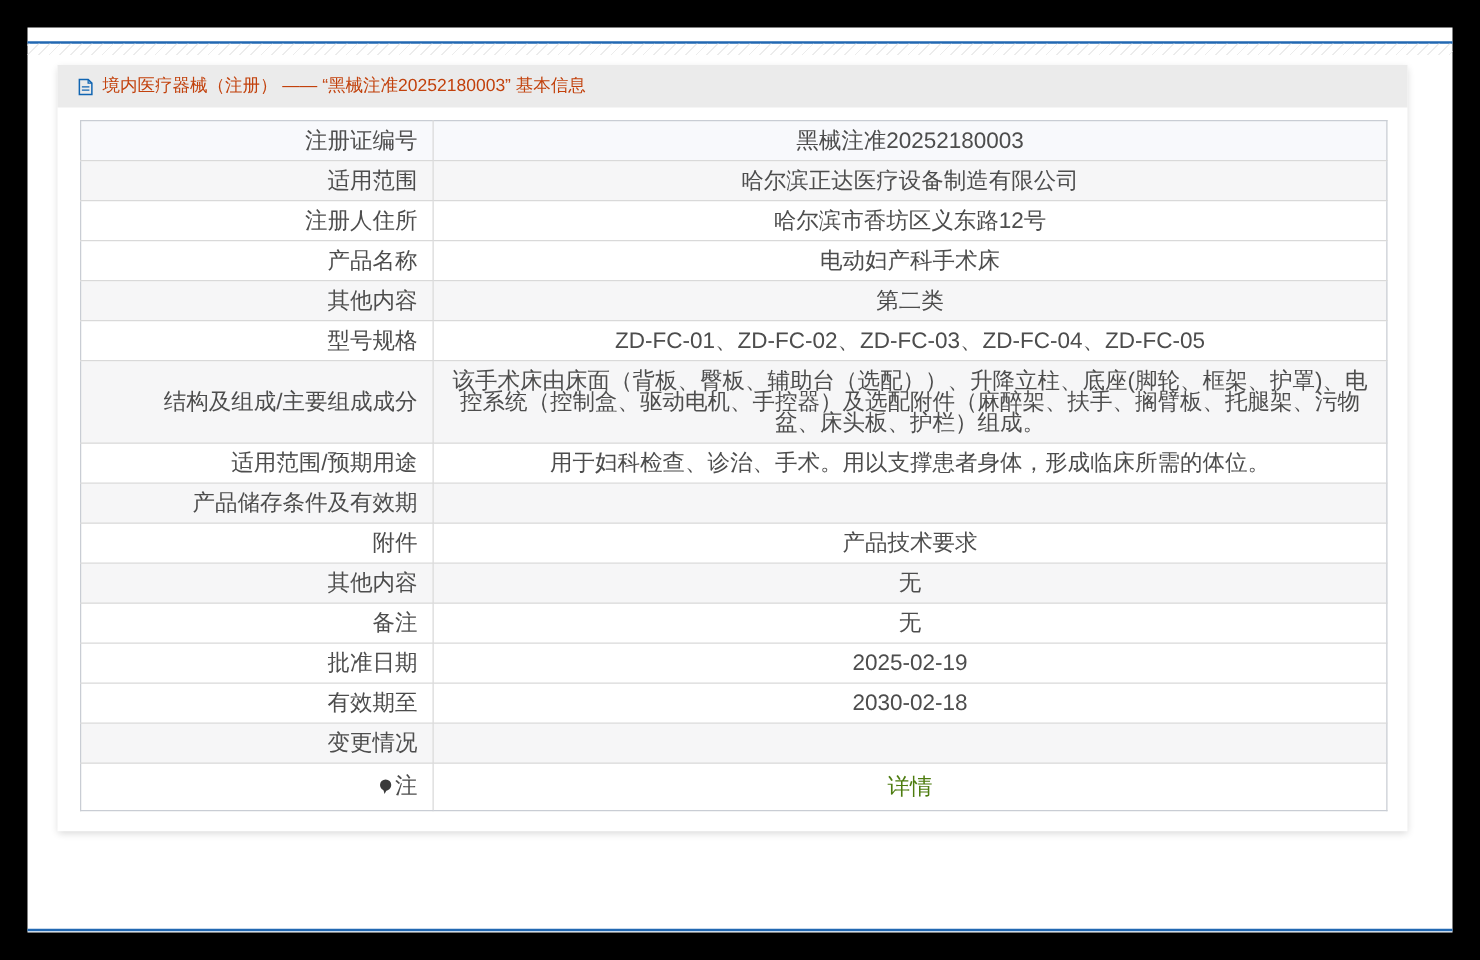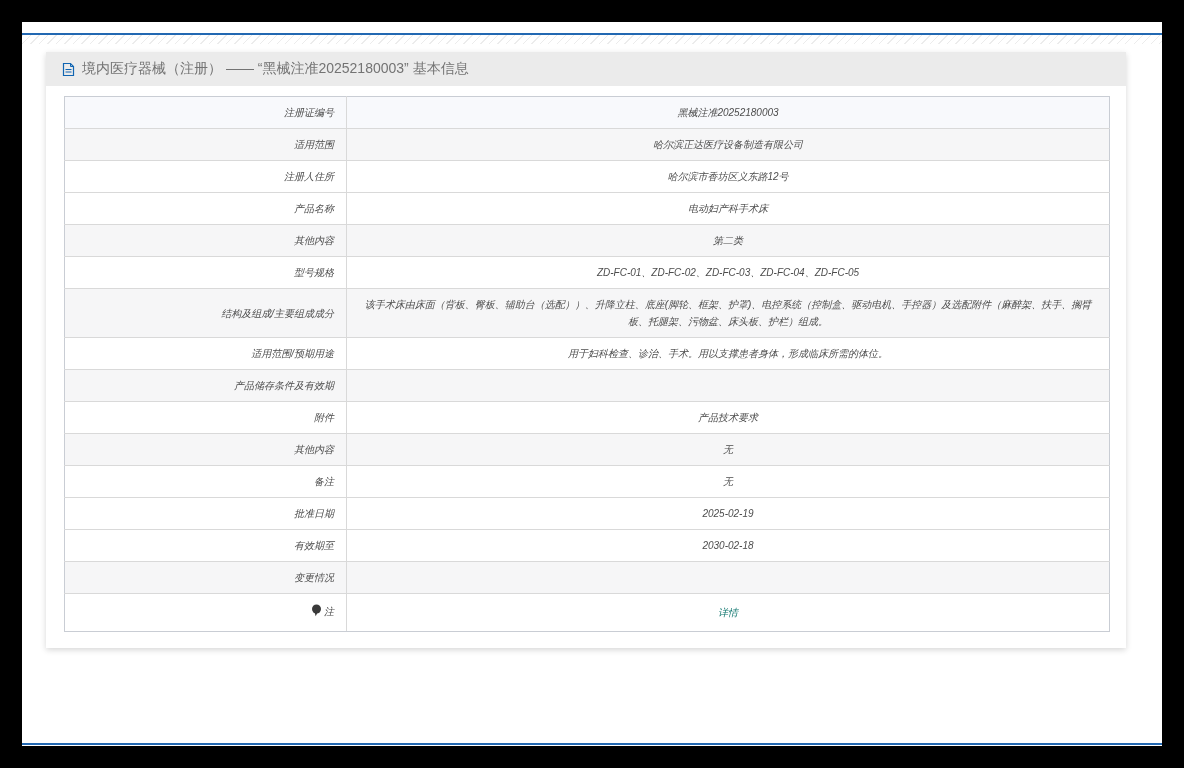--- a/index.html
+++ b/index.html
@@ -10,36 +10,36 @@
   .top-blue-line { position:absolute; left:0; top:11px; width:100%; height:2px;
     background:#2268b2; }
   .hatch-band { position:absolute; left:0; top:13px; width:100%; height:9px;
     background:repeating-linear-gradient(135deg,#ececec 0 1px,transparent 1px 6px); }
   .bottom-blue-line { position:absolute; left:0; bottom:1px; width:100%; height:2px;
     background:#2268b2; }
   .card { position:absolute; left:24px; top:30px; width:1080px; background:#fff;
     box-shadow:0 2px 6px rgba(0,0,0,.16); padding-bottom:16px; }
   .card-header { height:34px; background:#ebebeb; display:flex; align-items:center;
     padding-left:16px; }
-  .card-title { color:#737373; font-size:14px; display:flex; align-items:center; gap:5px; }
+  .card-title { color:#c2410c; font-size:14px; display:flex; align-items:center; gap:5px; }
   .doc-icon { display:inline-flex; margin-right:2px; }
   .info-table { margin:10px 16px 0 18px; border-collapse:collapse; width:1046px;
-    table-layout:fixed; font-size:10px; color:#4d4d4d;font-style:italic; }
+    table-layout:fixed; font-size:18px; color:#4d4d4d; }
   .info-table td { border:1px solid #d9d9d9; padding:7px 12px; line-height:17px;
     vertical-align:middle; }
   .info-table tr td:first-child { border-left:1px solid #c9cdd4; }
   .info-table tr td:last-child { border-right:1px solid #c9cdd4; }
   .info-table tr:first-child td { border-top:1px solid #c9cdd4; }
   .info-table tr:last-child td { border-bottom:1px solid #c9cdd4; }
   .lbl { width:282px; text-align:right; color:#4d4d4d; }
   .val { text-align:center; }
   .r-first td { background:#f8f9fc; }
   .r-gray td  { background:#f6f6f7; }
   .r-white td { background:#ffffff; }
-  .detail-link { color:#0f766e; text-decoration:none; cursor:pointer; }
+  .detail-link { color:#4d7c0f; text-decoration:none; cursor:pointer; }
   .bulb-icon { display:inline-block; vertical-align:-2px; margin-right:2px; }
   .note-row td { padding-top:9px; padding-bottom:9px; }
 </style>
 </head>
 <body>
 
 <div class="page">
   <div class="top-blue-line"></div>
   <div class="hatch-band"></div>
 

